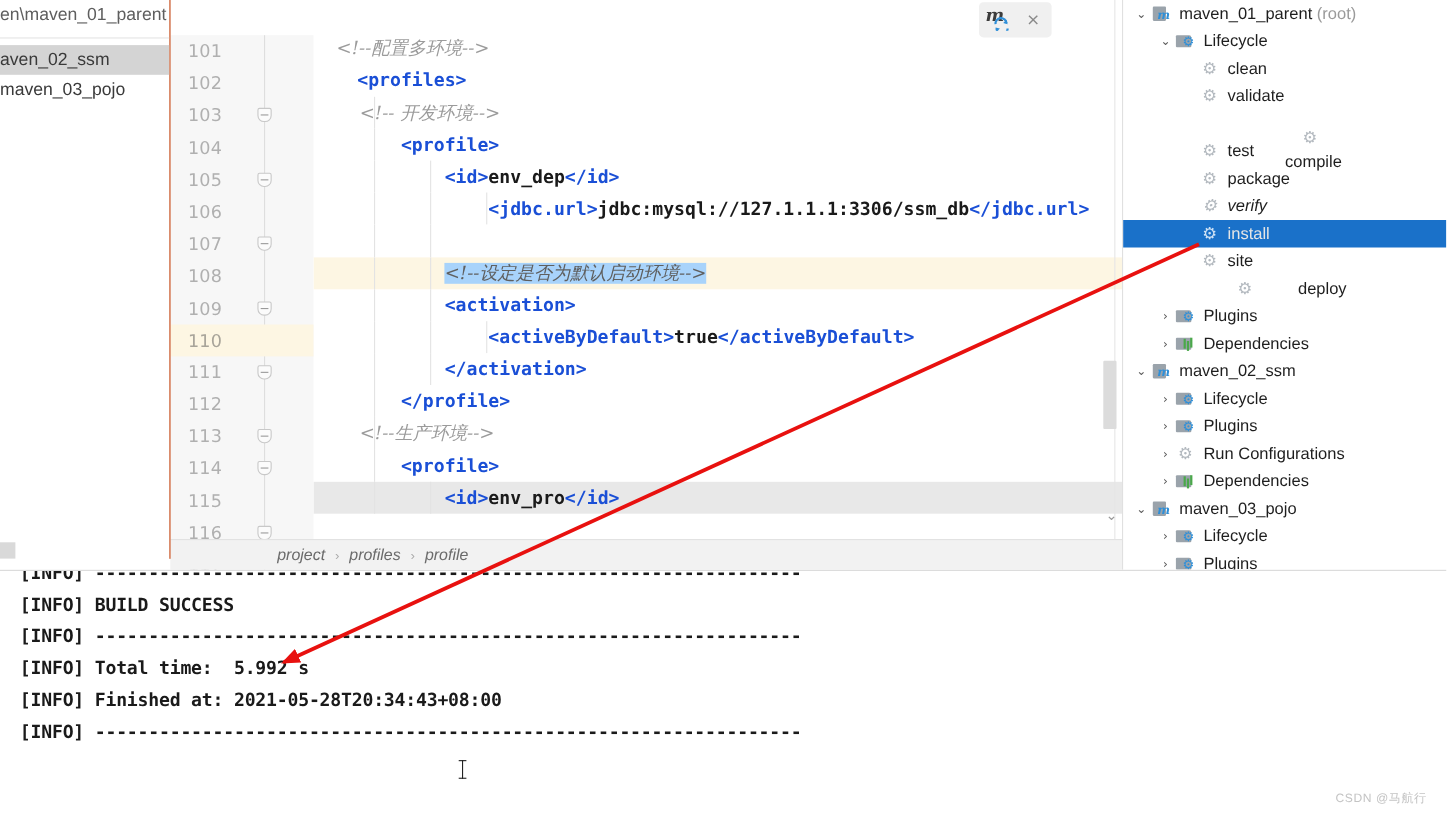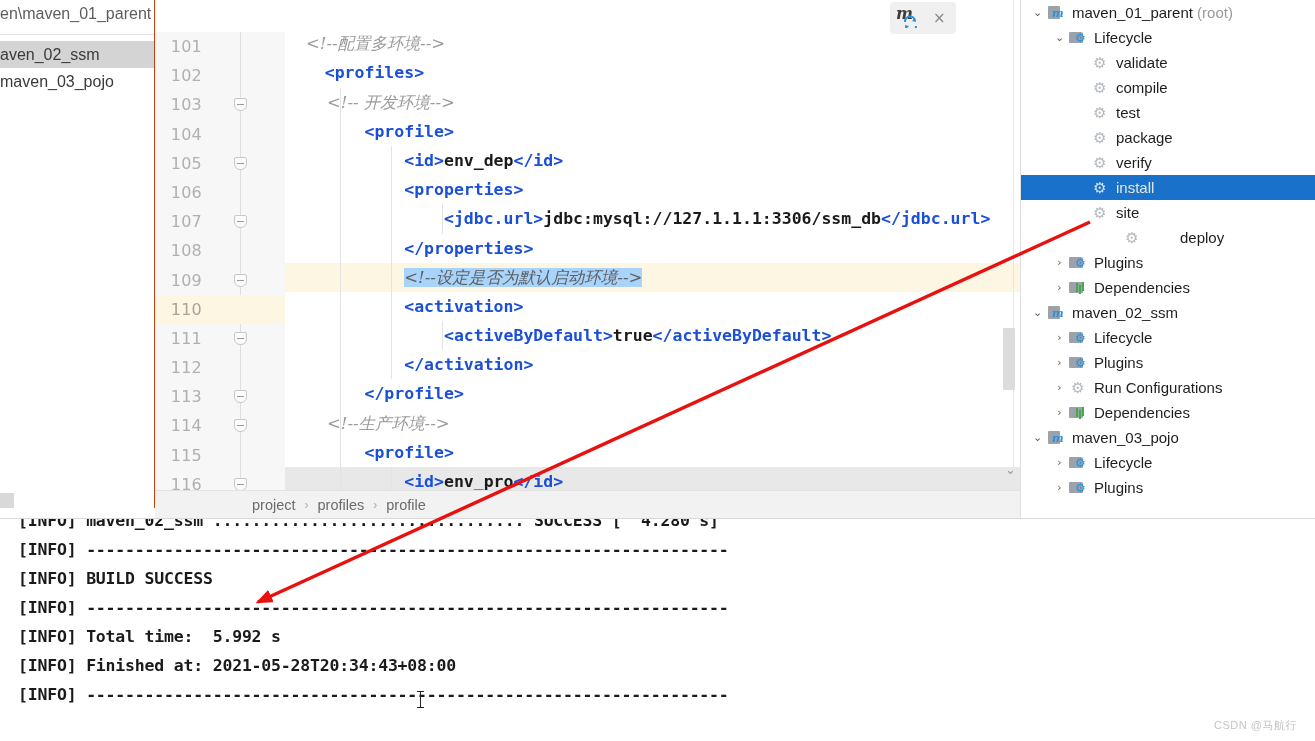--- a/index.html
+++ b/index.html
@@ -180,21 +180,21 @@
     width: 865px; height: 28px;
     background: #f2f2f2;
     border-top: 1px solid #e2e2e2;
     display: flex;
     align-items: center;
     padding-left: 95px;
     box-sizing: border-box;
     font-size: 14.5px;
     color: #6b6b6b;
   }
-  #breadcrumb-bar .crumb { padding: 0 2px; }
+  #breadcrumb-bar .crumb { padding: 0 2px; font-style: italic; }
   #breadcrumb-bar .crumb-sep {
     color: #aaaaaa;
     padding: 0 7px;
     font-size: 12px;
   }
 
   
   #left-popup {
     position: absolute;
     left: 0; top: 0;
@@ -473,23 +473,22 @@
       </div>
     </div>
 
   <div id="code">
       <div class="code-row"></div>
       <div class="code-row"><span class="tok-cmt">    &lt;!--配置多环境--&gt;</span></div>
       <div class="code-row"><span class="tok-tag">    &lt;profiles&gt;</span></div>
       <div class="code-row"><span class="ind-guide" style="left: 55px;"></span><span class="tok-cmt">        &lt;!-- 开发环境--&gt;</span></div>
       <div class="code-row"><span class="ind-guide" style="left: 55px;"></span><span class="tok-tag">        &lt;profile&gt;</span></div>
       <div class="code-row"><span class="ind-guide" style="left: 55px;"></span><span class="ind-guide" style="left: 106px;"></span><span class="tok-tag">            &lt;id&gt;</span><span class="tok-txt">env_dep</span><span class="tok-tag">&lt;/id&gt;</span></div>
-      <div class="code-row"><span class="ind-guide" style="left: 55px;"></span><span class="ind-guide" style="left: 106px;"></span><span class="tok-tag">            &lt;properties&gt;</span></div>
       <div class="code-row"><span class="ind-guide" style="left: 55px;"></span><span class="ind-guide" style="left: 106px;"></span><span class="ind-guide" style="left: 157px;"></span><span class="tok-tag">                &lt;jdbc.url&gt;</span><span class="tok-txt">jdbc:mysql://127.1.1.1:3306/ssm_db</span><span class="tok-tag">&lt;/jdbc.url&gt;</span></div>
-      <div class="code-row"><span class="ind-guide" style="left: 55px;"></span><span class="ind-guide" style="left: 106px;"></span><span class="tok-tag">            &lt;/properties&gt;</span></div>
+      <div class="code-row"><span class="ind-guide" style="left: 55px;"></span><span class="ind-guide" style="left: 106px;"></span></div>
       <div class="code-row hl"><span class="ind-guide" style="left: 55px;"></span><span class="ind-guide" style="left: 106px;"></span><span>            </span><span class="tok-cmt sel-cmt">&lt;!--设定是否为默认启动环境--&gt;</span></div>
       <div class="code-row"><span class="ind-guide" style="left: 55px;"></span><span class="ind-guide" style="left: 106px;"></span><span class="tok-tag">            &lt;activation&gt;</span></div>
       <div class="code-row"><span class="ind-guide" style="left: 55px;"></span><span class="ind-guide" style="left: 106px;"></span><span class="ind-guide" style="left: 157px;"></span><span class="tok-tag">                &lt;activeByDefault&gt;</span><span class="tok-txt">true</span><span class="tok-tag">&lt;/activeByDefault&gt;</span></div>
       <div class="code-row"><span class="ind-guide" style="left: 55px;"></span><span class="ind-guide" style="left: 106px;"></span><span class="tok-tag">            &lt;/activation&gt;</span></div>
       <div class="code-row"><span class="ind-guide" style="left: 55px;"></span><span class="tok-tag">        &lt;/profile&gt;</span></div>
       <div class="code-row"><span class="ind-guide" style="left: 55px;"></span><span class="tok-cmt">        &lt;!--生产环境--&gt;</span></div>
       <div class="code-row"><span class="ind-guide" style="left: 55px;"></span><span class="tok-tag">        &lt;profile&gt;</span></div>
       <div class="code-row graybg"><span class="ind-guide" style="left: 55px;"></span><span class="ind-guide" style="left: 106px;"></span><span class="tok-tag">            &lt;id&gt;</span><span class="tok-txt">env_pro</span><span class="tok-tag">&lt;/id&gt;</span></div>
     </div>
 
@@ -538,38 +537,43 @@
       <span class="tree-label">maven_01_parent<span class="muted"> (root)</span></span>
     </div>
     <div class="tree-row" style="padding-left: 30px;">
       <span class="tree-arrow">⌄</span>
       <span class="tree-icon ic-folder-gear"></span>
       <span class="tree-label">Lifecycle</span>
     </div>
     <div class="tree-row" style="padding-left: 52px;">
       <span class="tree-arrow"></span>
       <span class="tree-icon ic-gear"></span>
+      <span class="tree-label">clean</span>
+    </div>
+    <div class="tree-row" style="padding-left: 52px;">
+      <span class="tree-arrow"></span>
+      <span class="tree-icon ic-gear"></span>
       <span class="tree-label">validate</span>
     </div>
+    <div class="tree-row" style="padding-left: 52px; flex-direction: column;">
+      <span class="tree-arrow"></span>
+      <span class="tree-icon ic-gear"></span>
+      <span class="tree-label">compile</span>
+    </div>
     <div class="tree-row" style="padding-left: 52px;">
       <span class="tree-arrow"></span>
       <span class="tree-icon ic-gear"></span>
-      <span class="tree-label">compile</span>
+      <span class="tree-label">test</span>
     </div>
     <div class="tree-row" style="padding-left: 52px;">
       <span class="tree-arrow"></span>
       <span class="tree-icon ic-gear"></span>
-      <span class="tree-label">test</span>
-    </div>
-    <div class="tree-row" style="padding-left: 52px;">
-      <span class="tree-arrow"></span>
-      <span class="tree-icon ic-gear"></span>
       <span class="tree-label">package</span>
     </div>
-    <div class="tree-row" style="padding-left: 52px;">
+    <div class="tree-row" style="padding-left: 52px; font-style: italic;">
       <span class="tree-arrow"></span>
       <span class="tree-icon ic-gear"></span>
       <span class="tree-label">verify</span>
     </div>
     <div class="tree-row selected" style="padding-left: 52px;">
       <span class="tree-arrow"></span>
       <span class="tree-icon ic-gear"></span>
       <span class="tree-label">install</span>
     </div>
     <div class="tree-row" style="padding-left: 52px;">
@@ -629,21 +633,20 @@
     </div>
     <div class="tree-row" style="padding-left: 30px;">
       <span class="tree-arrow">›</span>
       <span class="tree-icon ic-folder-gear"></span>
       <span class="tree-label">Plugins</span>
     </div>
   </div>
 
 <div id="console">
   <div id="console-inner">
-      <div class="console-line">[INFO] maven_02_ssm ................................ SUCCESS [  4.280 s]</div>
       <div class="console-line">[INFO] ------------------------------------------------------------------</div>
       <div class="console-line">[INFO] BUILD SUCCESS</div>
       <div class="console-line">[INFO] ------------------------------------------------------------------</div>
       <div class="console-line">[INFO] Total time:  5.992 s</div>
       <div class="console-line">[INFO] Finished at: 2021-05-28T20:34:43+08:00</div>
       <div class="console-line">[INFO] ------------------------------------------------------------------</div>
     </div>
   <div id="console-caret"></div>
 </div>
 

